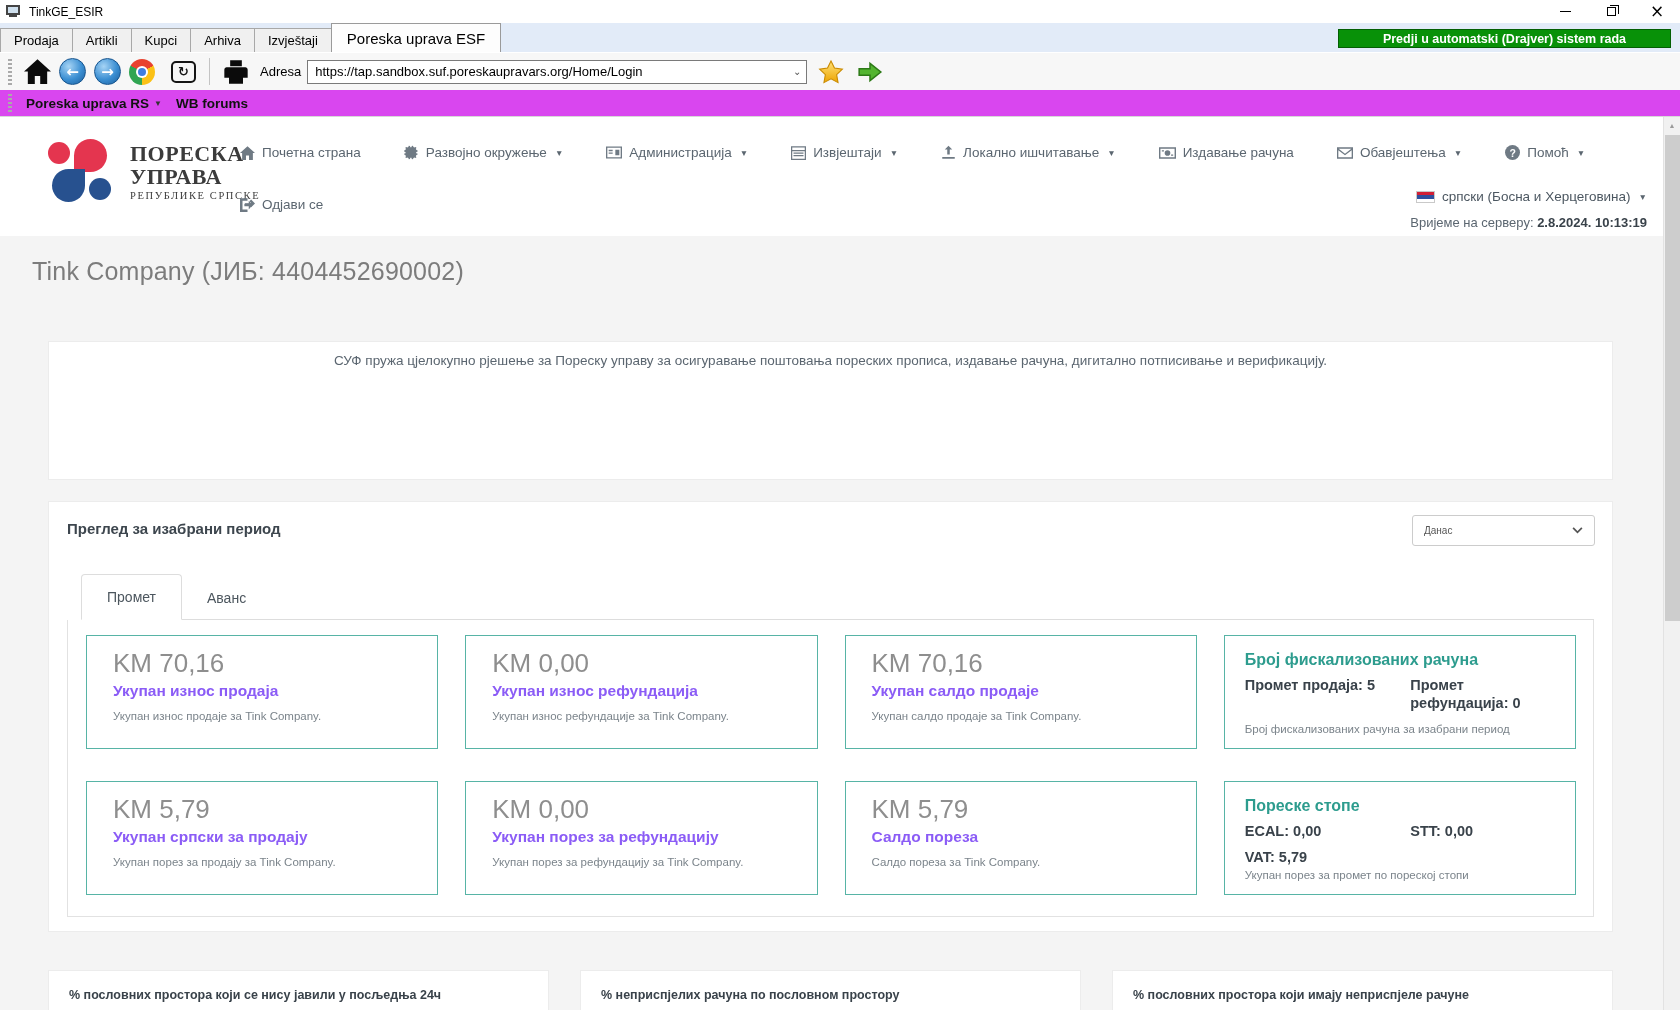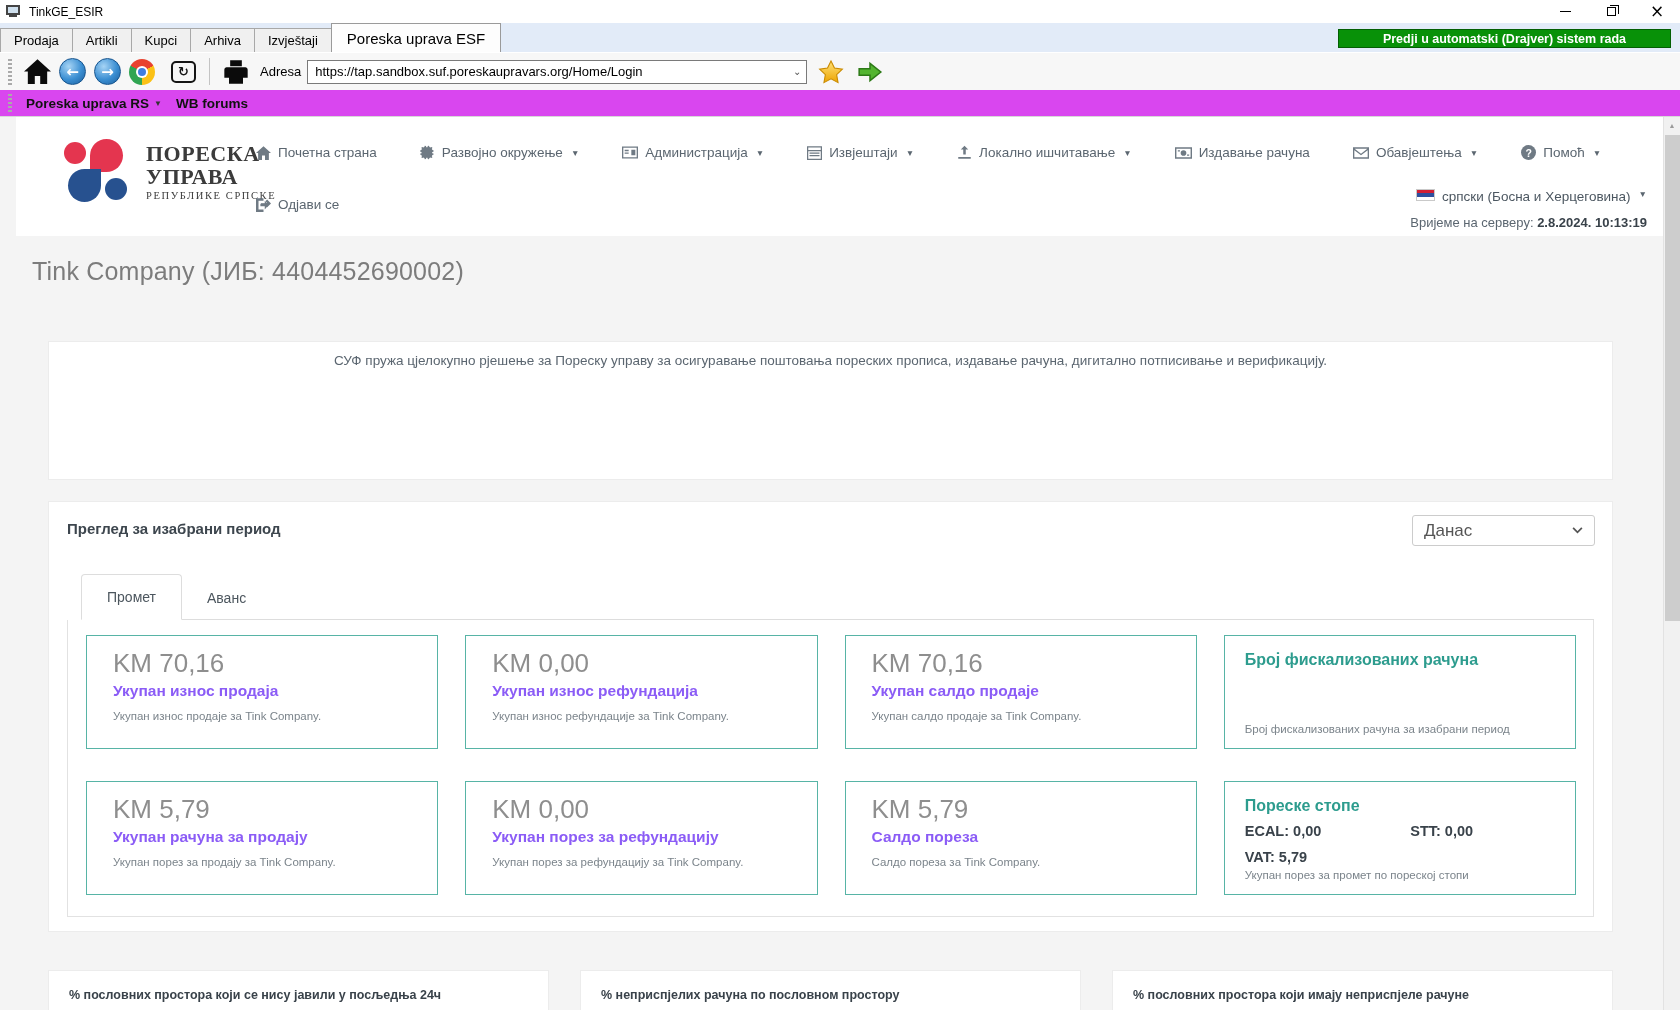--- a/index.html
+++ b/index.html
@@ -60,55 +60,55 @@
 
   
   .page { position:absolute; top:117px; left:0; width:1663px; bottom:0; background:#f4f4f4; overflow:hidden; }
 
   
   .scrollbar { position:absolute; top:117px; right:0; width:17px; bottom:0; background:#f1f1f1; border-left:1px solid #e2e2e2; }
   .sb-up { height:17px; display:flex; align-items:center; justify-content:center; font-size:7px; color:#9a9a9a; }
   .sb-thumb { position:absolute; top:18px; left:1px; width:15px; height:486px; background:#cdcdcd; }
 
   
-  .site-header { position:absolute; top:0; left:16px; right:0; height:119px; background:#fff; }
+  .site-header { position:absolute; top:0; left:0; right:0; height:119px; background:#fff; }
   .logo { position:absolute; left:48px; top:22px; display:flex; align-items:center; gap:14px; }
   .logo-marks { position:relative; width:68px; height:66px; }
   .lm { position:absolute; }
   .lm-red-dot   { left:0;  top:3px;  width:22px; height:22px; border-radius:50%; background:#e4354f; }
   .lm-red-drop  { left:26px; top:0;  width:33px; height:33px; border-radius:50% 50% 50% 0; background:#e4354f; }
   .lm-blue-drop { left:4px; top:30px; width:33px; height:33px; border-radius:50% 0 50% 50%; background:#27518f; }
   .lm-blue-dot  { left:41px; top:39px; width:22px; height:22px; border-radius:50%; background:#27518f; }
   .logo-text { font-family:"Liberation Serif","DejaVu Serif",serif; color:#3b3b3b; }
   .logo-text .l1 { font-size:22px; font-weight:bold; line-height:1.04; letter-spacing:0.5px; }
   .logo-text .l2 { font-size:10.5px; letter-spacing:1.6px; margin-top:2px; }
 
   .main-nav { position:absolute; left:240px; top:28px; right:260px; display:flex; gap:43px; align-items:center; }
   .nav-item { display:flex; align-items:center; gap:7px; font-size:13.5px; color:#5b6670; white-space:nowrap; }
   .nav-item svg { flex:0 0 auto; }
   .nav-caret { font-size:8.5px; color:#5b6670; margin-left:1px; }
   .logout-row { position:absolute; left:240px; top:80px; }
 
-  .lang-row { position:absolute; right:16px; top:72px; display:flex; gap:7px; font-size:13.5px; color:#4c5761; }
+  .lang-row { position:absolute; right:16px; top:72px; display:flex; align-items:center; gap:7px; font-size:13.5px; color:#4c5761; }
   .flag { width:19px; height:12px; border:1px solid #c9c9c9;
     background:linear-gradient(#d21f35 0 33.4%, #2e4f9e 33.4% 66.7%, #fff 66.7% 100%); }
   .time-row { position:absolute; right:16px; top:98px; font-size:13px; color:#5b6670; }
   .time-row b { color:#39424a; }
 
   .company-title { position:absolute; left:32px; top:140px; font-size:25px; color:#7c7c7c; letter-spacing:0.2px; }
 
   .panel { position:absolute; background:#fff; border:1px solid #ececec; }
   .welcome { left:48px; top:224px; width:1565px; height:139px; }
   .welcome-h { margin-top:27px; text-align:center; font-size:30px; font-weight:300; color:#3fb0a0; }
   .welcome-sub { margin-top:11px; text-align:center; font-size:13.5px; color:#5b6670; }
 
   .overview { left:48px; top:384px; width:1565px; height:431px; }
   .ov-title { position:absolute; left:18px; top:18px; font-size:15px; font-weight:bold; color:#3d464e; }
   .period-select { position:absolute; right:17px; top:13px; width:183px; height:31px; background:#fff; border:1px solid #ccc; border-radius:3px;
-    display:flex; align-items:center; padding:0 11px; font-size:17px; color:#555; justify-content:space-between; }
+    display:flex; align-items:center; padding:0 11px; font-size:10px; color:#555; justify-content:space-between; }
   .ov-tabs { position:absolute; left:32px; right:18px; top:70px; height:48px; border-bottom:1px solid #ddd; display:flex; align-items:flex-end; }
   .ov-tab { padding:14px 25px; font-size:14px; color:#4c565e; margin-bottom:-1px; }
   .ov-tab.active { background:#fff; border:1px solid #ddd; border-bottom:1px solid #fff; border-radius:4px 4px 0 0; }
   .tab-box { position:absolute; left:18px; right:18px; top:118px; bottom:14px; border:1px solid #e2e2e2; border-top:none; }
   .cards { position:absolute; left:37px; right:36px; top:133px; display:grid; grid-template-columns:repeat(4,1fr); column-gap:27px; row-gap:32px; }
   .card { height:114px; border:1px solid #57b4a6; border-radius:0; background:#fff; padding:13px 18px 0 26px; position:relative; overflow:hidden; }
   .card-value { font-size:26px; color:#8e8e8e; line-height:1.15; }
   .card-title { font-size:15.5px; font-weight:bold; color:#8b5cf6; margin-top:3px; }
   .card-desc { font-size:11.5px; color:#7b848b; margin-top:10px; }
   .card.info { padding:15px 18px 0 20px; }
@@ -334,25 +334,29 @@
         <div class="card-title">Укупан износ рефундација</div>
         <div class="card-desc">Укупан износ рефундације за Tink Company.</div>
       </div>
       <div class="card">
         <div class="card-value">KM 70,16</div>
         <div class="card-title">Укупан салдо продаје</div>
         <div class="card-desc">Укупан салдо продаје за Tink Company.</div>
       </div>
       <div class="card info">
         <div class="info-title">Број фискализованих рачуна</div>
+        <div class="info-items">
+          <span>Промет продаја: 5</span>
+          <span>Промет рефундација: 0</span>
+        </div>
         <div class="info-desc">Број фискализованих рачуна за изабрани период</div>
       </div>
       <div class="card">
         <div class="card-value">KM 5,79</div>
-        <div class="card-title">Укупан рачуна за продају</div>
+        <div class="card-title">Укупан српски за продају</div>
         <div class="card-desc">Укупан порез за продају за Tink Company.</div>
       </div>
       <div class="card">
         <div class="card-value">KM 0,00</div>
         <div class="card-title">Укупан порез за рефундацију</div>
         <div class="card-desc">Укупан порез за рефундацију за Tink Company.</div>
       </div>
       <div class="card">
         <div class="card-value">KM 5,79</div>
         <div class="card-title">Салдо пореза</div>

